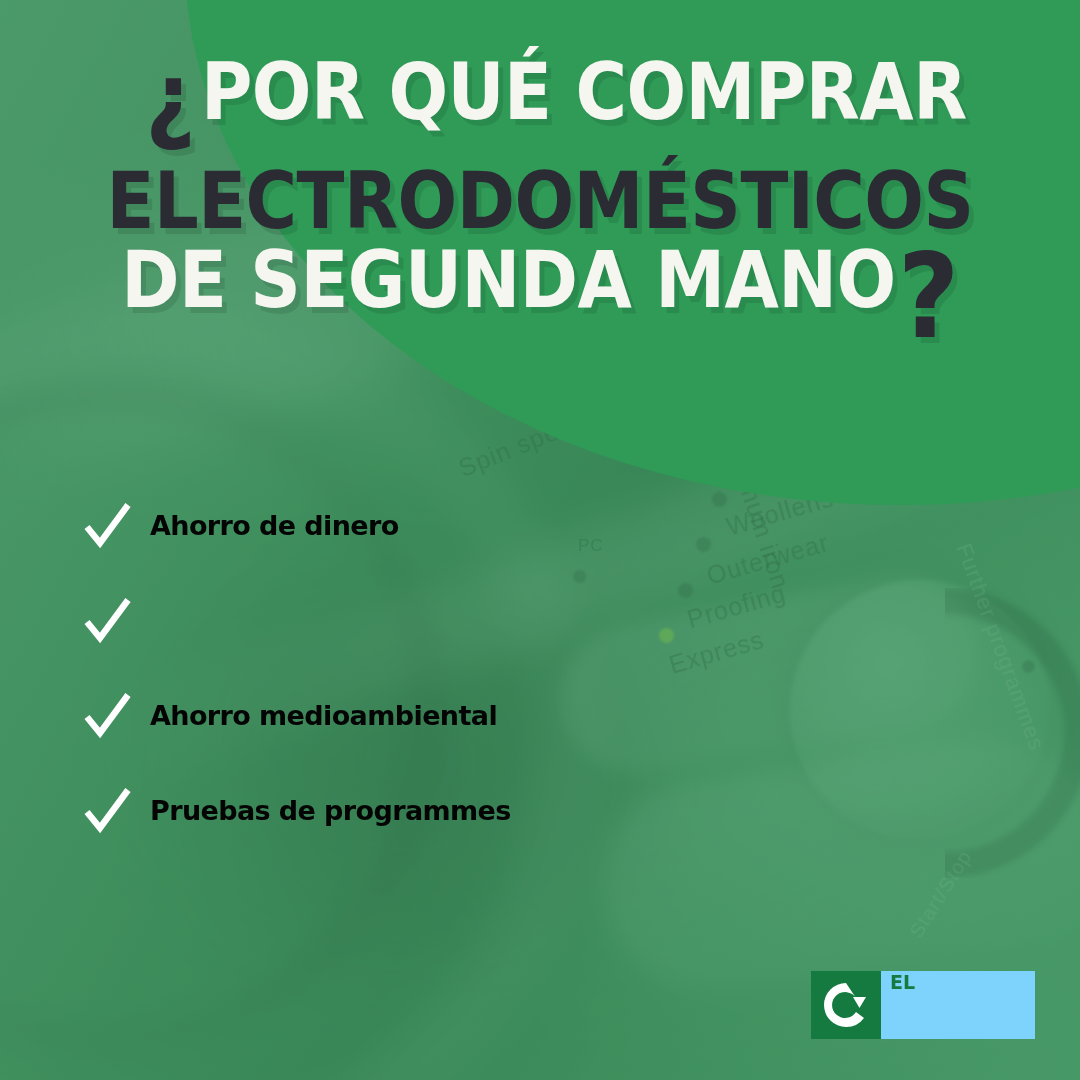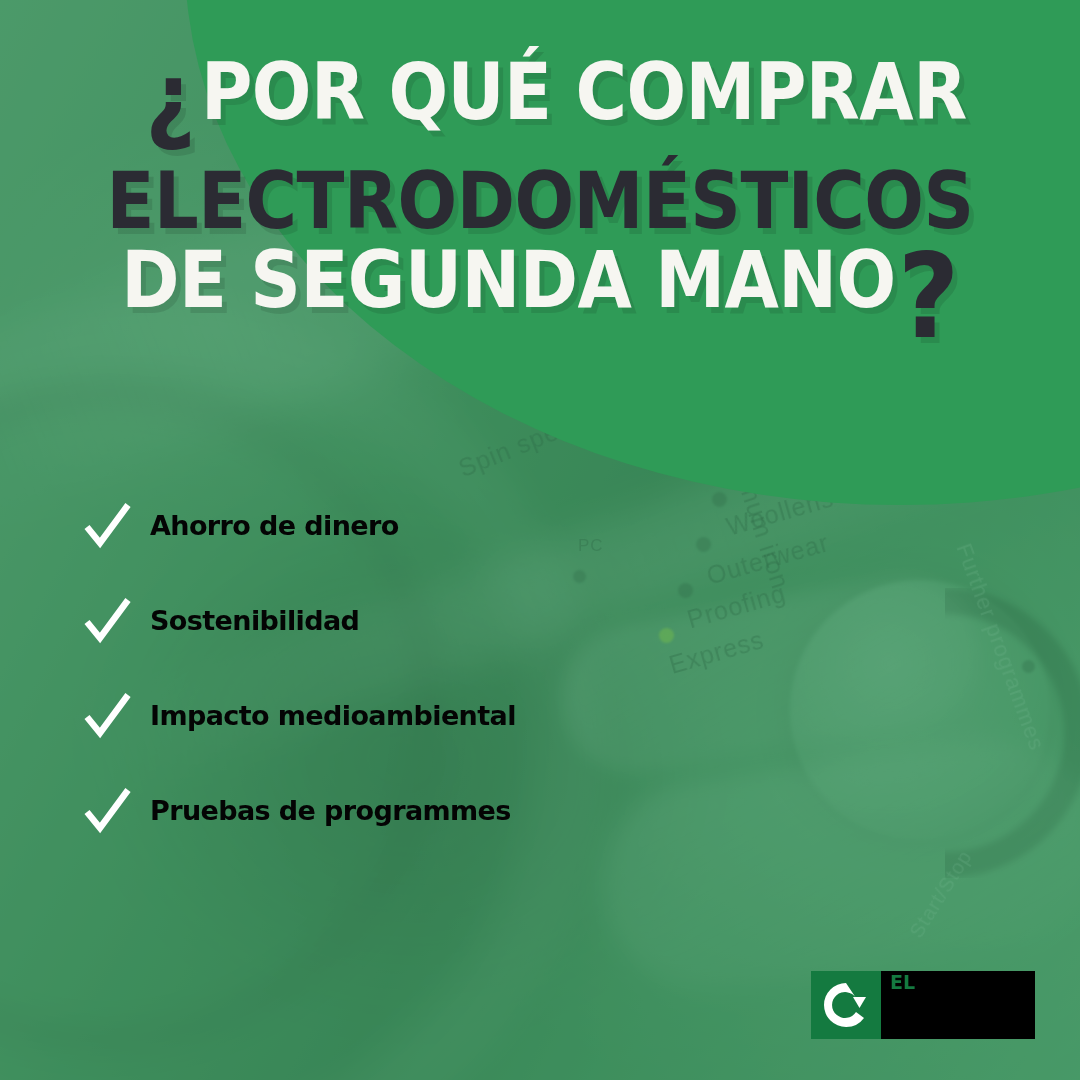--- a/index.html
+++ b/index.html
@@ -255,21 +255,21 @@
   .logo-mark {
     width: 70px;
     height: 68px;
     background: #147A40;
     display: flex;
     align-items: center;
     justify-content: center;
   }
   .logo-mark svg { display: block; }
   .logo-word {
-    background: #000000;
+    background: #7dd3fc;
     height: 68px;
     padding: 0 8px 0 6px;
     position: relative;
     display: flex;
     align-items: flex-end;
     min-width: 140px;
   }
   .logo-el {
     position: absolute;
     left: 9px;
@@ -349,28 +349,27 @@
       <svg class="check-icon" viewBox="0 0 58 58">
         <path d="M9 30 L22 46 L50 8" fill="none" stroke="#FFFFFF" stroke-width="6.5" stroke-linecap="butt" stroke-linejoin="miter"></path>
       </svg>
       <span class="bullet-label">Ahorro de dinero</span>
     </div>
 
     <div class="bullet-row">
       <svg class="check-icon" viewBox="0 0 58 58">
         <path d="M9 30 L22 46 L50 8" fill="none" stroke="#FFFFFF" stroke-width="6.5" stroke-linecap="butt" stroke-linejoin="miter"></path>
       </svg>
-      <span class="bullet-label">Sostenibilidad</span>
     </div>
 
     <div class="bullet-row">
       <svg class="check-icon" viewBox="0 0 58 58">
         <path d="M9 30 L22 46 L50 8" fill="none" stroke="#FFFFFF" stroke-width="6.5" stroke-linecap="butt" stroke-linejoin="miter"></path>
       </svg>
-      <span class="bullet-label">Impacto medioambiental</span>
+      <span class="bullet-label">Ahorro medioambiental</span>
     </div>
 
 
     <div class="bullet-row">
       <svg class="check-icon" viewBox="0 0 58 58">
         <path d="M9 30 L22 46 L50 8" fill="none" stroke="#FFFFFF" stroke-width="6.5" stroke-linecap="butt" stroke-linejoin="miter"></path>
       </svg>
       <span class="bullet-label">Pruebas de programmes</span>
     </div>
 

